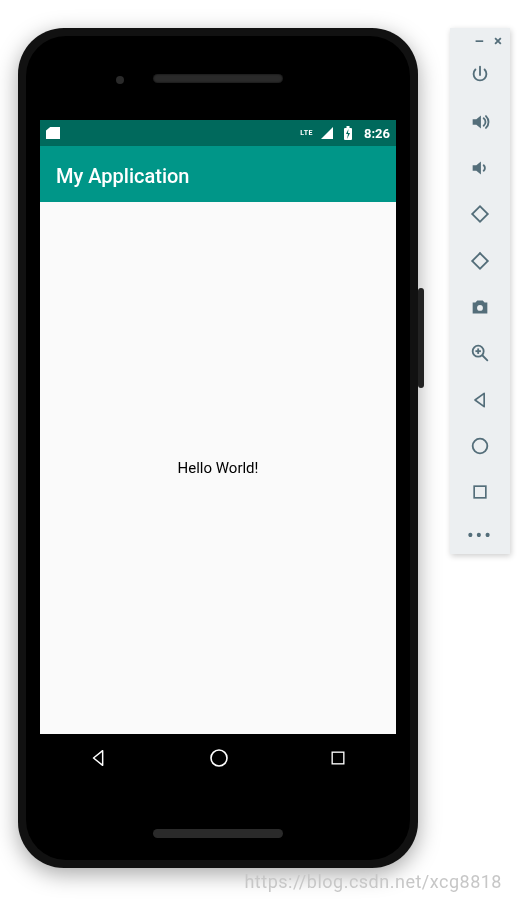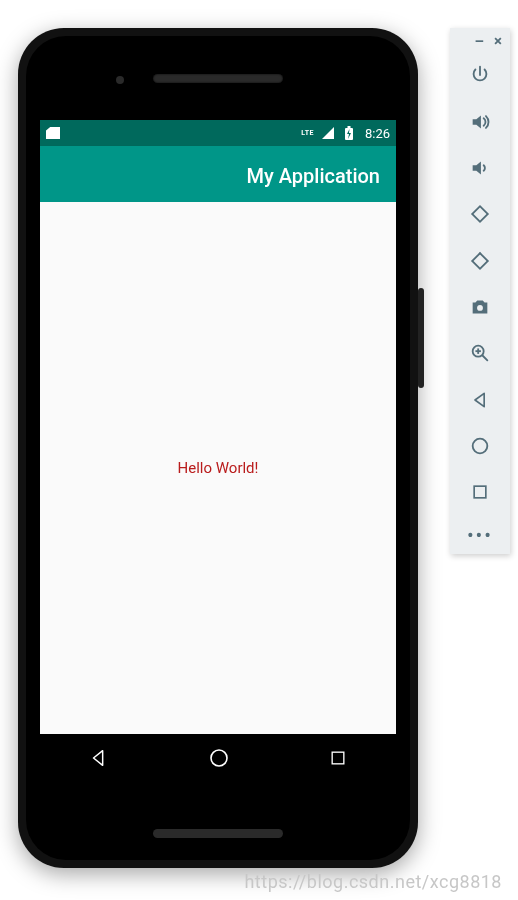--- a/index.html
+++ b/index.html
@@ -40,26 +40,26 @@
     display:flex;align-items:center;font-size:13px;padding:0 6px;}
   .status-left{display:flex;align-items:center;gap:4px;}
   .status-spacer{flex:1;}
   .status-right{display:flex;align-items:center;gap:9px;}
   .sim-icon{width:14px;height:12px;background:#fff;clip-path:polygon(30% 0,100% 0,100% 100%,0 100%,0 30%);}
   .lte{font-size:7px;font-weight:700;letter-spacing:.5px;margin-right:-2px;}
   .signal svg,.battery svg{display:block;}
 
   
   .app-bar{height:59px;background:var(--teal);color:#fff;display:flex;align-items:center;
-    padding:0 16px;font-size:20px;font-weight:500;box-shadow:0 2px 3px rgba(0,0,0,.2);justify-content:flex-end;}
+    padding:0 16px;font-size:20px;font-weight:500;box-shadow:0 2px 3px rgba(0,0,0,.2);}
 
   
   .content{position:absolute;left:0;right:0;top:82px;bottom:48px;background:var(--bg);
     display:flex;align-items:center;justify-content:center;}
-  .hello{color:#b91c1c;font-size:15px;}
+  .hello{color:#000000;font-size:15px;}
 
   
   .nav-bar{position:absolute;left:0;right:0;bottom:0;height:48px;background:#000;
     display:flex;align-items:center;justify-content:space-around;}
   .nav-bar svg{display:block;}
 
   
   .side-panel{position:absolute;right:8px;top:28px;width:60px;height:520px;
     background:var(--panel);box-shadow:1px 2px 6px rgba(0,0,0,.2);padding:6px 0 0 0;
     display:flex;flex-direction:column;align-items:center;}
@@ -96,21 +96,21 @@
                 <path d="M1 12 L13 12 L13 0 Z" fill="#fff"></path>
               </svg>
           </span>
           <span class="battery">
             <svg width="10" height="14" viewBox="0 0 10 14">
               <rect x="1" y="2" width="8" height="12" rx="1" fill="#fff"></rect>
               <rect x="3.5" y="0" width="3" height="2" fill="#fff"></rect>
               <path d="M5.5 3 L3 8 L5 8 L4 13 L7 7 L5 7 Z" fill="#00695c"></path>
             </svg>
           </span>
-          <span style="font-weight:400;margin-left:2px;">8:26</span>
+          <span style="font-weight:700;margin-left:2px;">8:26</span>
         </div>
       </div>
 
       <div class="app-bar">
         <span>My Application</span>
       </div>
 
       <div class="content">
         <span class="hello">Hello World!</span>
       </div>

